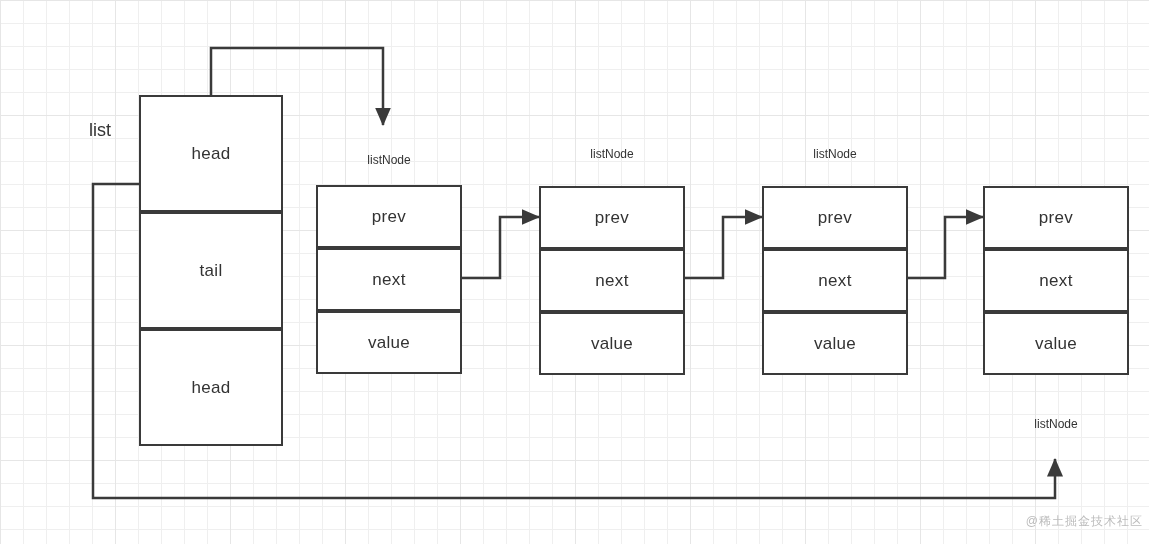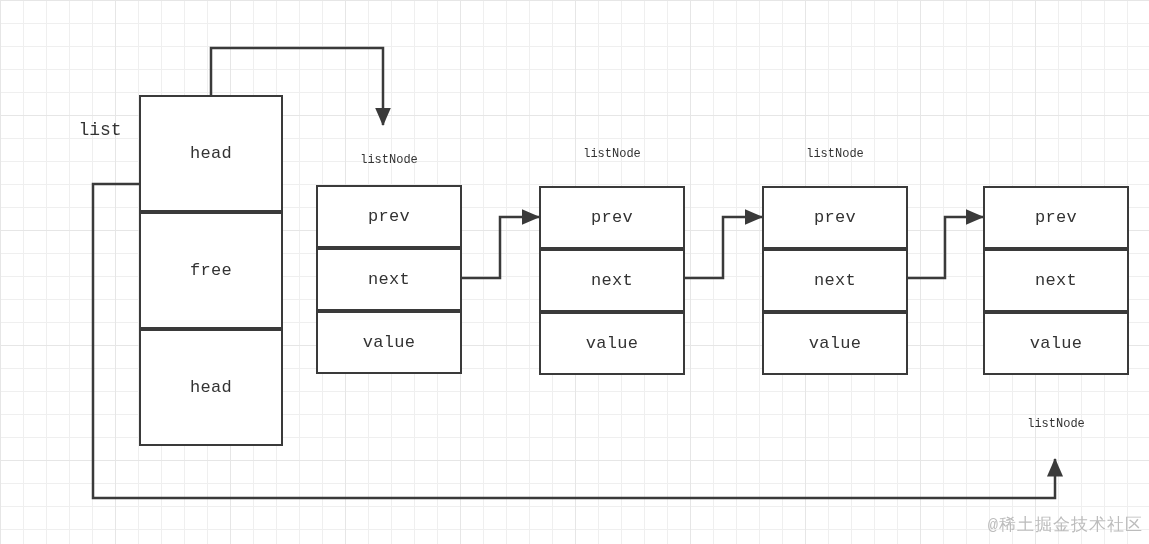--- a/index.html
+++ b/index.html
@@ -1,20 +1,20 @@
 <!DOCTYPE html>
 <html><head>
 <meta charset="utf-8">
 <style>
   html,body{margin:0;padding:0;background:#fff;}
   .canvas{
     position:relative;
     width:1149px;height:544px;
     overflow:hidden;
-    font-family:Liberation Mono, monospace;
+    font-family:Liberation Sans, sans-serif;
     color:#333;
     background-color:#ffffff;
     background-image:
       linear-gradient(to right,#e6e6e6 1px,transparent 1px),
       linear-gradient(to bottom,#e6e6e6 1px,transparent 1px),
       linear-gradient(to right,#efefef 1px,transparent 1px),
       linear-gradient(to bottom,#efefef 1px,transparent 1px);
     background-size:115px 115px,115px 115px,23px 23px,23px 23px;
   }
   .struct{
@@ -40,36 +40,36 @@
     line-height:20px;
     white-space:nowrap;
   }
   .arrows{
     position:absolute;left:0;top:0;width:1149px;height:544px;
     pointer-events:none;
   }
   .watermark{
     position:absolute;
     right:6px;top:513px;
-    font-size:17px;
+    font-size:12px;
     color:#bcbcbc;
     letter-spacing:1px;
     text-align:center;
   }
 </style>
 </head>
 <body>
 
 <div class="canvas">
 
   <div class="diagram-label" style="left:76px;top:120px;width:48px;font-size:18px;">list</div>
 
   <div class="struct" style="left:139px;top:95px;width:144px;height:351px;border-radius:6px;">
     <div class="cell">head</div>
-    <div class="cell">free</div>
+    <div class="cell">tail</div>
     <div class="cell">head</div>
   </div>
 
   <div class="diagram-label" style="left:316px;top:150px;width:146px;">listNode</div>
   <div class="struct" style="left:316px;top:185px;width:146px;height:189px;">
     <div class="cell">prev</div>
     <div class="cell">next</div>
     <div class="cell">value</div>
   </div>
 

